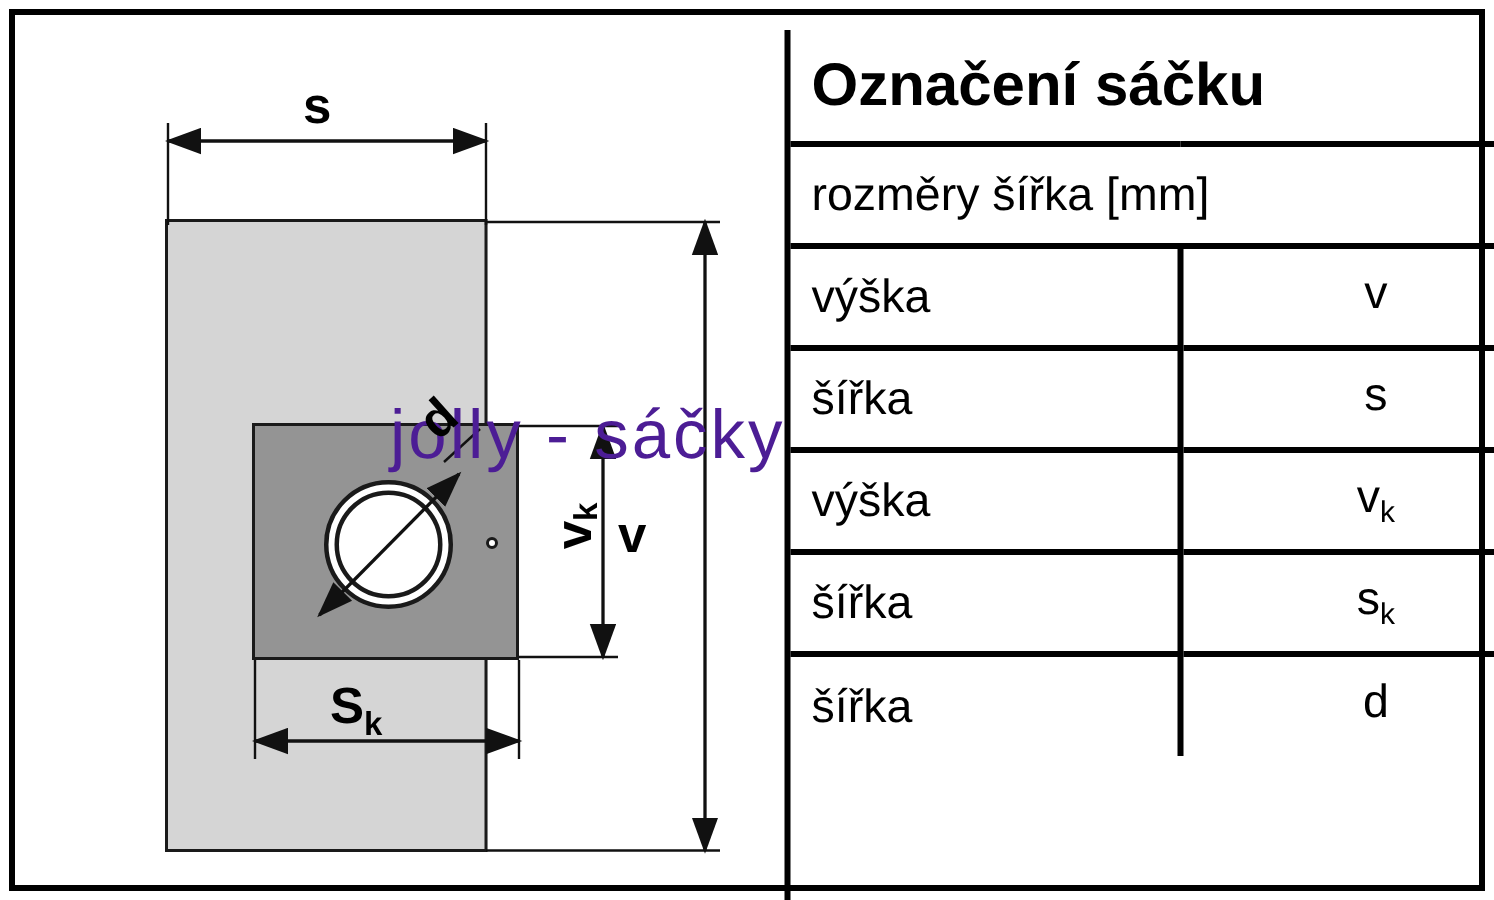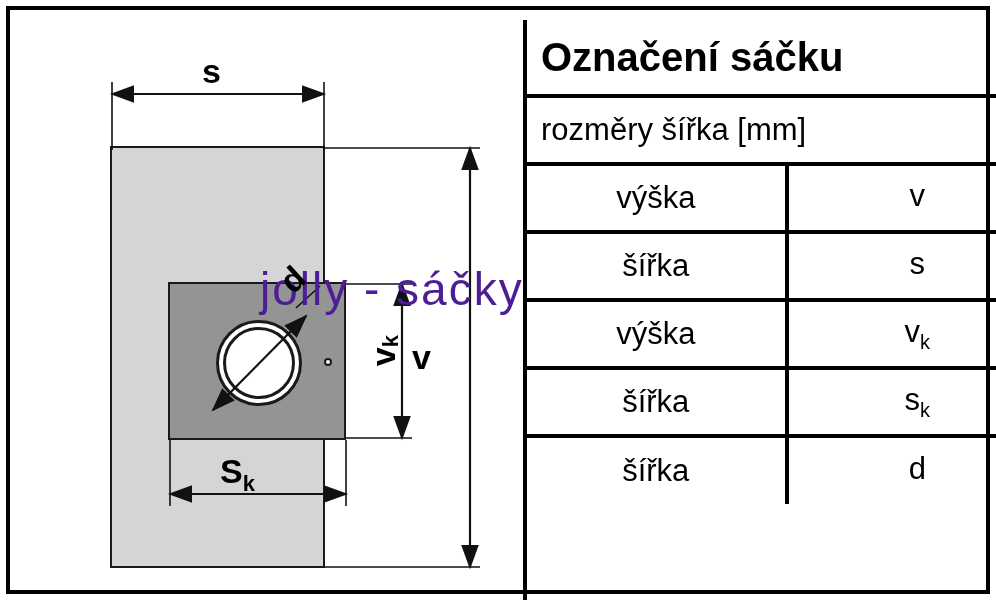--- a/index.html
+++ b/index.html
@@ -180,21 +180,21 @@
   }
   td.sym {
     width: 155px;
     text-align: center;
     border-left: 4px solid #000;
   }
   td.span {
     text-align: left;
   }
   td.name {
-    text-align: center;
+    text-align: left;
   }
   .symsub {
     font-size: 20px;
     vertical-align: sub;
   }
 </style>
 </head>
 <body>
 
 <div id="page">

